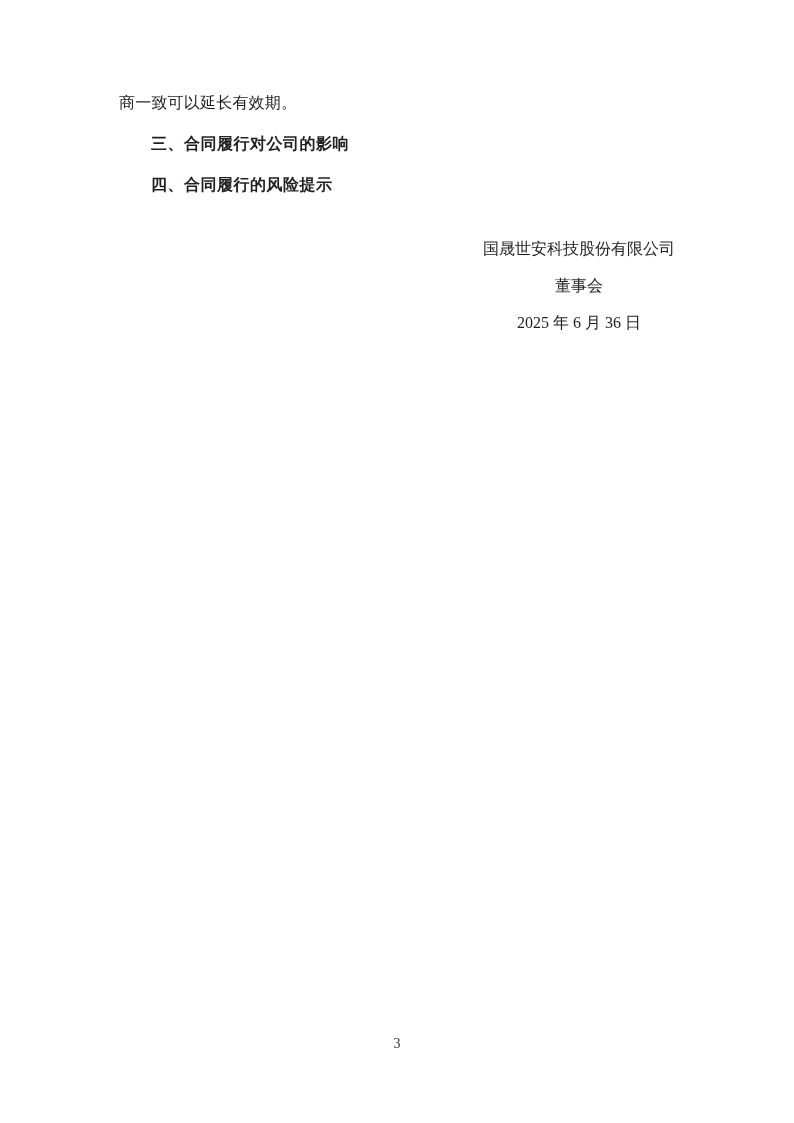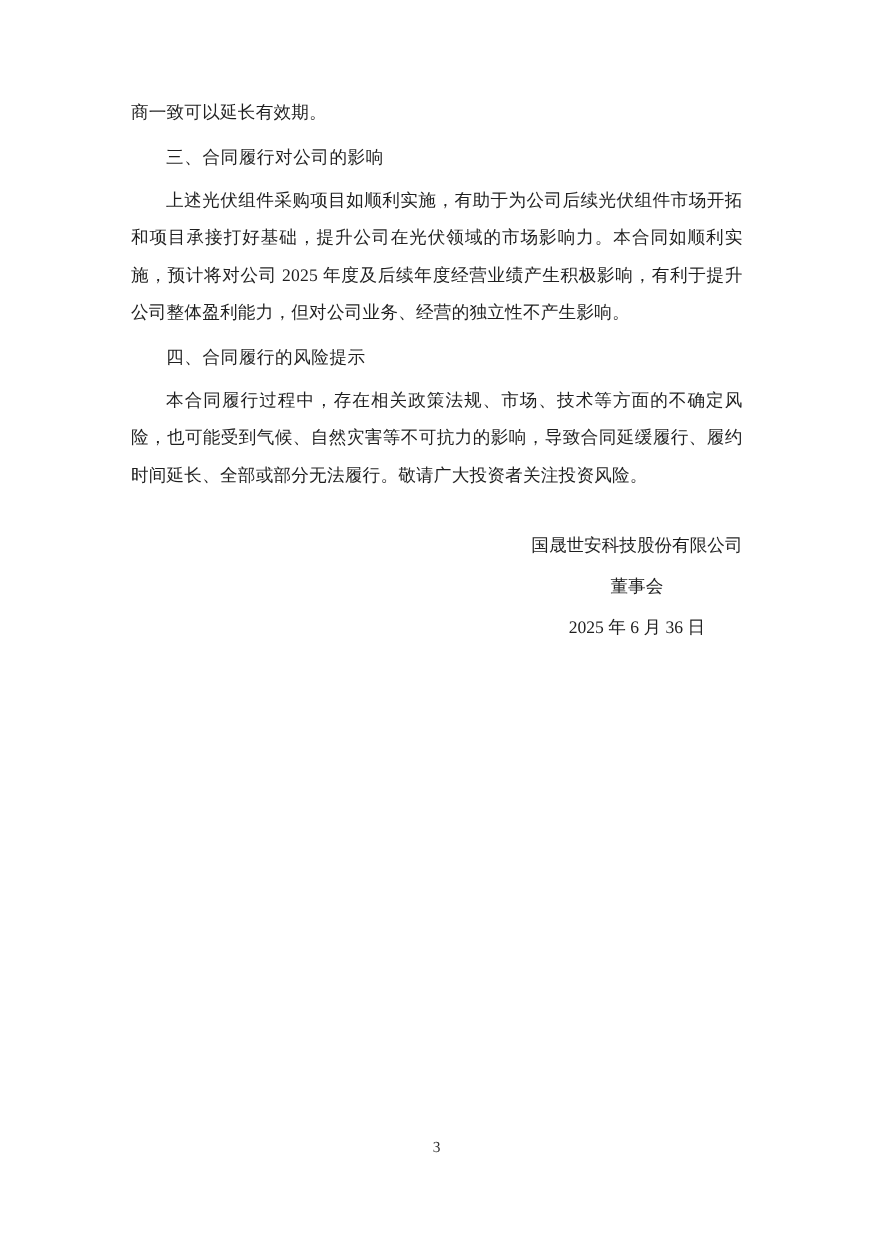--- a/index.html
+++ b/index.html
@@ -34,21 +34,21 @@
     letter-spacing: 0.2px;
   }
 
   .para.no-indent {
     text-indent: 0;
   }
 
   .heading {
     font-size: 16px;
     line-height: 34px;
-    font-weight: normal;
+    font-weight: bold;
     text-indent: 2em;
     margin: 7px 0 5px 0;
     letter-spacing: 0.5px;
   }
 
   .closing {
     font-size: 16px;
     line-height: 34px;
     text-indent: 2em;
   }
@@ -82,25 +82,23 @@
 </head>
 <body>
 
 <div class="page">
   <div class="content">
 
     <p class="para no-indent">商一致可以延长有效期。</p>
 
     <h3 class="heading">三、合同履行对公司的影响</h3>
 
-    <p class="para">上述光伏组件采购项目如顺利实施，有助于为公司后续光伏组件市场开拓和项目承接打好基础，提升公司在光伏领域的市场影响力。本合同如顺利实施，预计将对公司 2025 年度及后续年度经营业绩产生积极影响，有利于提升公司整体盈利能力，但对公司业务、经营的独立性不产生影响。</p>
 
     <h3 class="heading">四、合同履行的风险提示</h3>
 
-    <p class="para">本合同履行过程中，存在相关政策法规、市场、技术等方面的不确定风险，也可能受到气候、自然灾害等不可抗力的影响，导致合同延缓履行、履约时间延长、全部或部分无法履行。敬请广大投资者关注投资风险。</p>
 
 
     <div class="signature">
       <div class="signature-inner">
         <div>国晟世安科技股份有限公司</div>
         <div>董事会</div>
         <div>2025 年 6 月 36 日</div>
       </div>
     </div>
 

